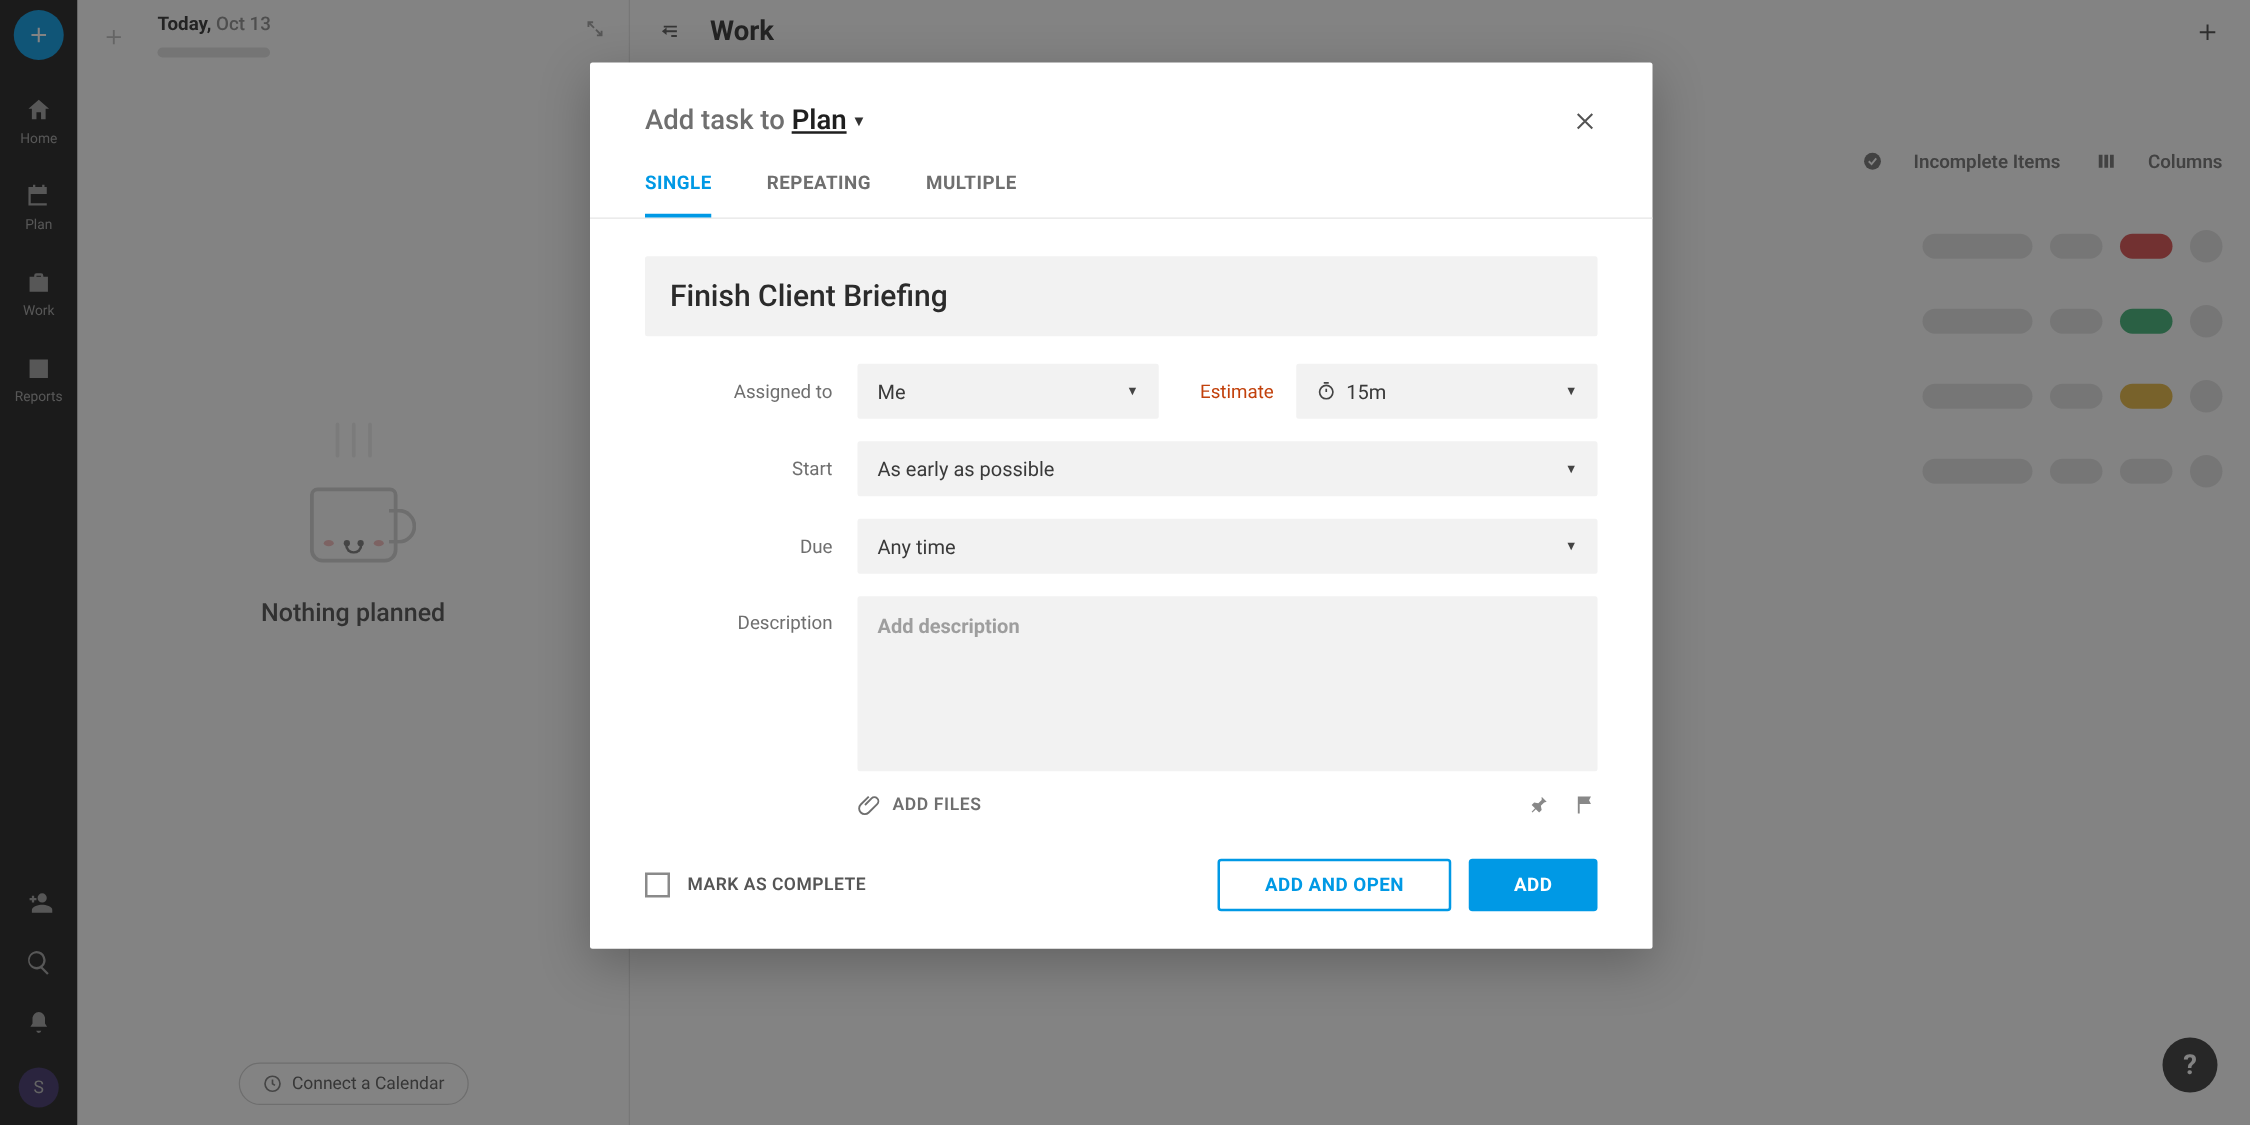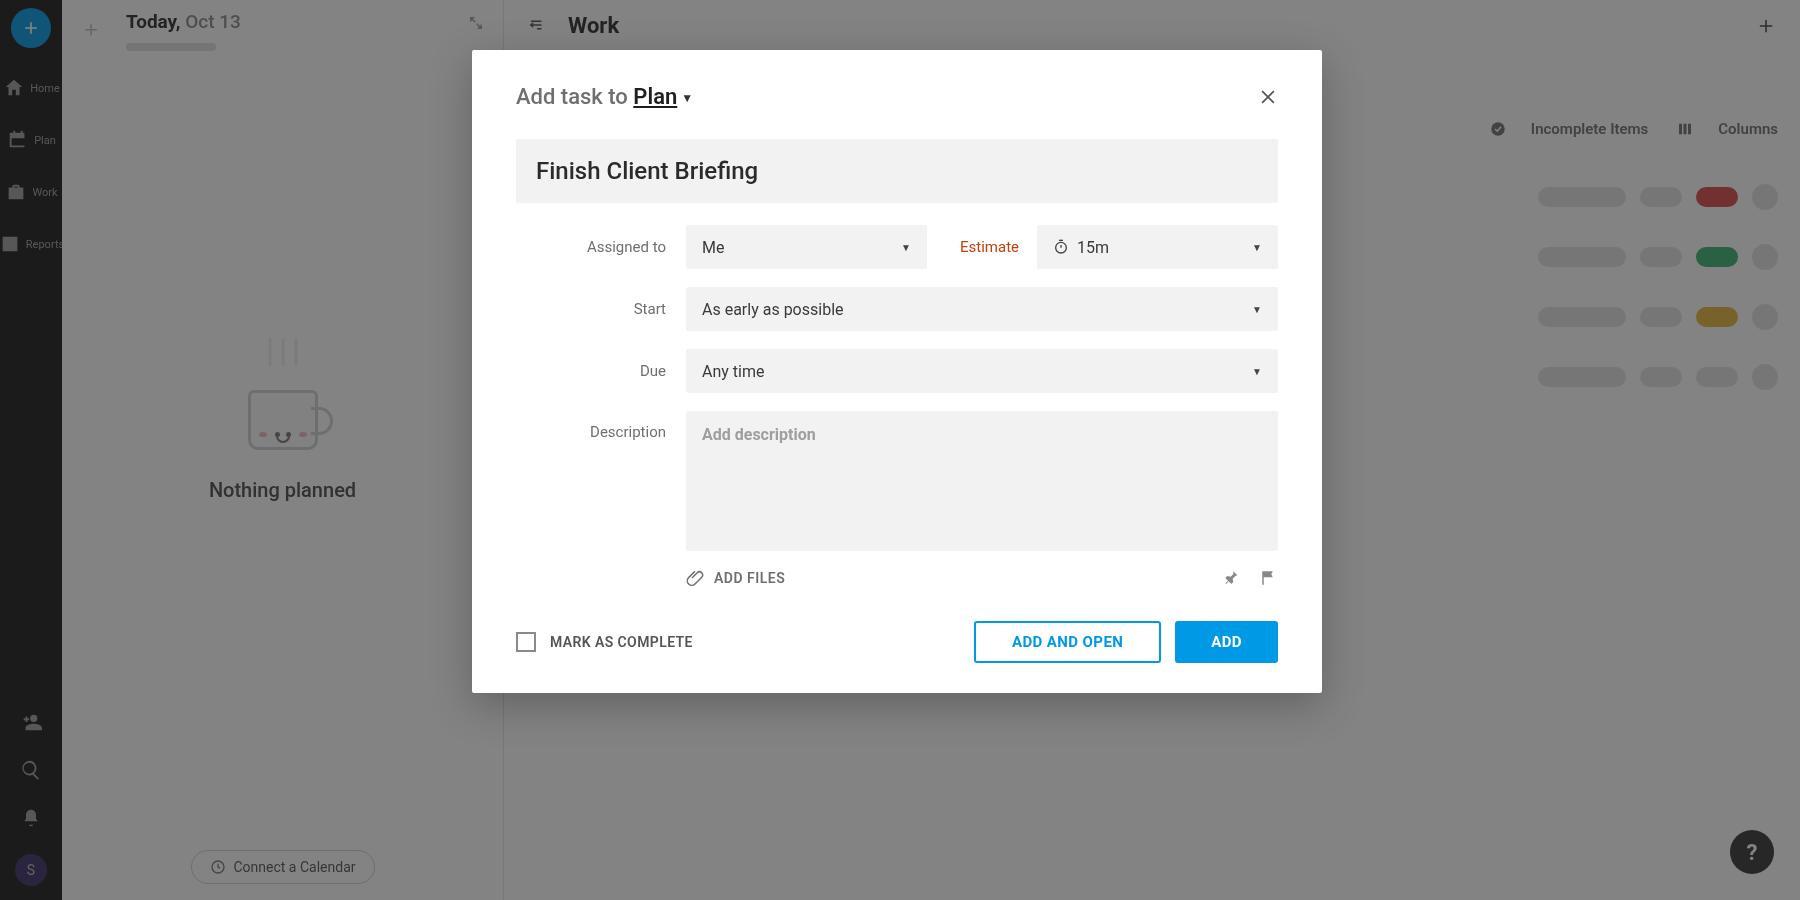--- a/index.html
+++ b/index.html
@@ -2,33 +2,33 @@
 <html><head>
 <meta charset="utf-8">
 <style>
   * { box-sizing: border-box; margin: 0; padding: 0; font-family: -apple-system, BlinkMacSystemFont, "Segoe UI", Roboto, Helvetica, Arial, sans-serif; }
   body { width: 1800px; height: 900px; overflow: hidden; background: #f5f5f5; position: relative; }
 
   
   .sidebar { position: absolute; left: 0; top: 0; width: 62px; height: 900px; background: #1a1a1a; display: flex; flex-direction: column; align-items: center; }
   .fab { width: 40px; height: 40px; border-radius: 50%; background: #0099e5; color: #fff; display: flex; align-items: center; justify-content: center; margin-top: 8px; cursor: pointer; }
   .nav-group { margin-top: 28px; display: flex; flex-direction: column; gap: 28px; align-items: center; }
-  .nav-item { display: flex; flex-direction: row; align-items: center; color: #9e9e9e; cursor: pointer; font-size: 12px; gap:4px; }
+  .nav-item { display: flex; flex-direction: column; align-items: center; color: #9e9e9e; cursor: pointer; font-size: 12px; gap:4px; }
   .nav-item .ico { width: 24px; height: 24px; display:flex; align-items:center; justify-content:center; }
   .nav-item span.lbl { font-size: 11px; }
   .sidebar-bottom { position: absolute; bottom: 14px; left:0; width:62px; display:flex; flex-direction:column; align-items:center; gap:24px; }
   .side-ico { color:#9e9e9e; cursor:pointer; width:24px; height:24px; display:flex; align-items:center; justify-content:center;}
   .avatar { width:32px; height:32px; border-radius:50%; background:#3a2e66; color:#bbb; display:flex; align-items:center; justify-content:center; font-size:14px; }
 
   
   .left-col { position:absolute; left:62px; top:0; width:442px; height:900px; background:#fff; border-right:1px solid #e5e5e5; }
   .left-head { display:flex; align-items:flex-start; padding:10px 18px 0 18px; }
   .plus-small { color:#bdbdbd; font-size:22px; margin-right:24px; margin-top:4px; cursor:pointer;}
   .date-block { display:flex; flex-direction:column; }
-  .date-line { font-size:19px;text-align:center; }
+  .date-line { font-size:15px;text-align:center; }
   .date-line .d1 { font-weight:700; color:#2b2b2b; }
   .date-line .d2 { color:#8a8a8a; font-weight:500; }
   .date-bar { width:90px; height:8px; background:#e0e0e0; border-radius:4px; margin-top:10px;}
   .expand-ico { margin-left:auto; color:#9e9e9e; cursor:pointer; margin-top:4px; font-size:18px;}
   .empty-state { position:absolute; top:330px; left:0; width:100%; display:flex; flex-direction:column; align-items:center; }
   .mug-wrap { position:relative; width:120px; height:120px; display:flex; align-items:flex-end; justify-content:center; }
   .mug-body { width:70px; height:60px; border:3px solid #d0d0d0; border-radius:6px 6px 10px 10px; background:#fafafa; position:relative; }
   .mug-handle { position:absolute; right:-18px; top:14px; width:22px; height:28px; border:3px solid #d0d0d0; border-left:none; border-radius:0 14px 14px 0; }
   .mug-face { position:absolute; bottom:10px; left:0; width:100%; display:flex; justify-content:center; gap:6px; }
   .mug-eye { width:5px; height:5px; background:#777; border-radius:50%; }
@@ -277,20 +277,25 @@
     <div class="modal-title">
       <span>Add task to </span><span class="dest">Plan</span><span class="caret">▼</span>
     </div>
     <div class="close-x">
       <svg width="20" height="20" viewBox="0 0 24 24">
           <path stroke="#555" stroke-width="2" d="M5 5l14 14M19 5L5 19"></path>
         </svg>
     </div>
   </div>
 
+  <div class="tabbar">
+    <div class="tab active">SINGLE</div>
+    <div class="tab">REPEATING</div>
+    <div class="tab">MULTIPLE</div>
+  </div>
 
   <div class="modal-body">
     <input class="title-input" value="Finish Client Briefing" style="">
 
     <div class="form-grid">
       <div class="flabel">Assigned to</div>
       <div class="two-col">
         <div class="select-box">
           <span>Me</span>
           <span class="arrow">▼</span>

